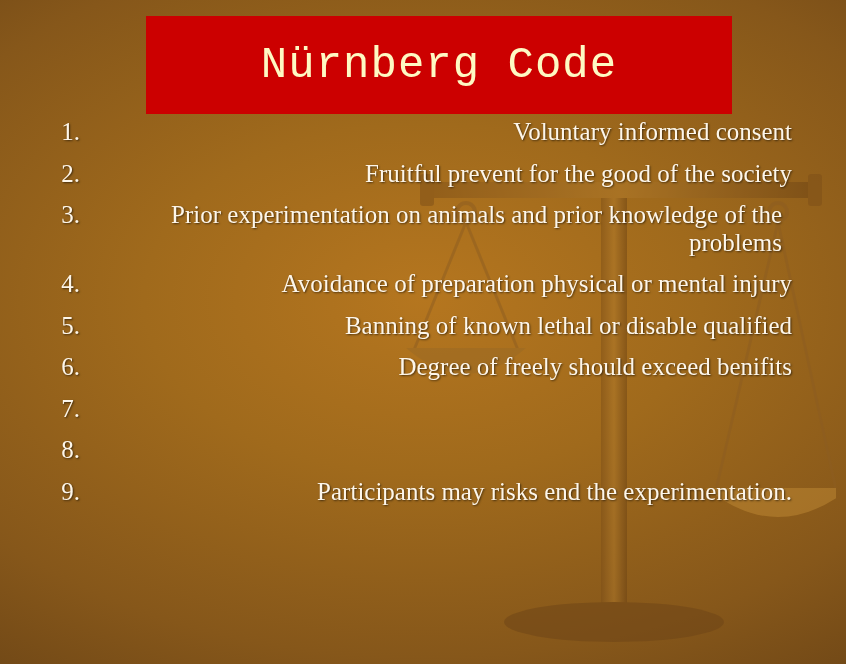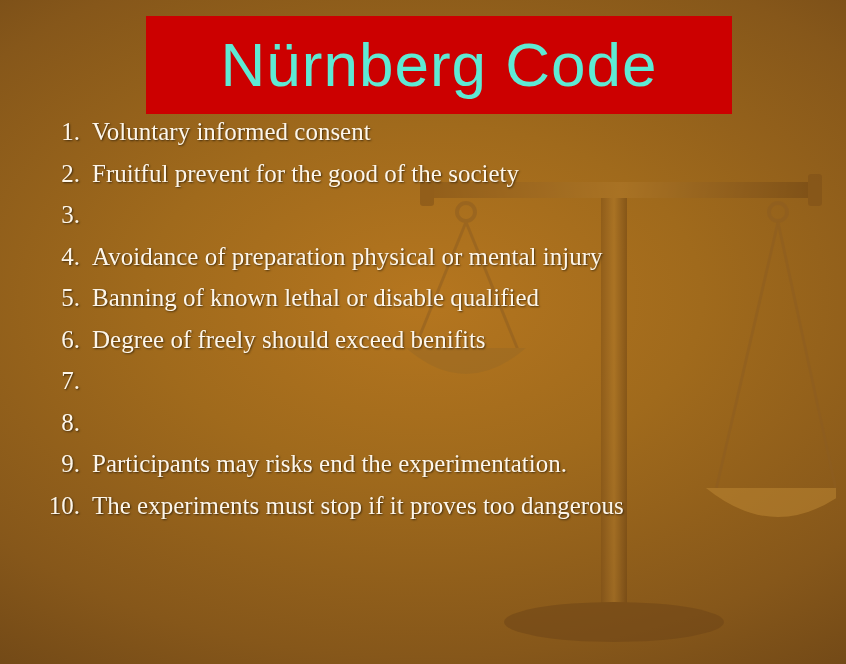--- a/index.html
+++ b/index.html
@@ -36,23 +36,23 @@
     left: 146px;
     top: 16px;
     width: 586px;
     height: 98px;
     background: #cc0000;
     display: flex;
     align-items: center;
     justify-content: center;
   }
   .title-text {
-    color: #5eead4;
-    font-family: Liberation Sans, sans-serif;
-    font-size: 62px;
+    color: #fef9c3;
+    font-family: Liberation Mono, monospace;
+    font-size: 44px;
     line-height: 1;
     letter-spacing: 1px;
     white-space: nowrap;
   }
   .list {
     position: absolute;
     left: 44px;
     top: 118px;
     width: 770px;
   }
@@ -68,20 +68,21 @@
   .num {
     width: 48px;
     flex: 0 0 48px;
     text-align: right;
     padding-right: 12px;
     box-sizing: border-box;
   }
   .txt {
     flex: 1 1 auto;
     max-width: 700px;
+    text-align: right;
   }
   .item.wrap .txt { max-width: 690px; }
 </style>
 </head>
 <body>
 
 <div class="slide">
 
   <svg class="scale" viewBox="0 0 430 500" xmlns="http://www.w3.org/2000/svg">
     <defs>
@@ -123,20 +124,21 @@
       <span class="txt">Voluntary informed consent</span>
     </div>
 
     <div class="item">
       <span class="num">2.</span>
       <span class="txt">Fruitful prevent for the good of the society</span>
     </div>
 
     <div class="item wrap">
       <span class="num">3.</span>
+      <span class="txt">Prior experimentation on animals and prior knowledge of the problems</span>
     </div>
 
     <div class="item">
       <span class="num">4.</span>
       <span class="txt">Avoidance of preparation physical or mental injury</span>
     </div>
 
     <div class="item">
       <span class="num">5.</span>
       <span class="txt">Banning of known lethal or disable qualified</span>
@@ -153,19 +155,15 @@
 
     <div class="item wrap">
       <span class="num">8.</span>
     </div>
 
     <div class="item">
       <span class="num">9.</span>
       <span class="txt">Participants may risks end the experimentation.</span>
     </div>
 
-    <div class="item">
-      <span class="num">10.</span>
-      <span class="txt">The experiments must stop if it proves too dangerous</span>
-    </div>
 
   </div>
 </div>
 
 </body></html>

